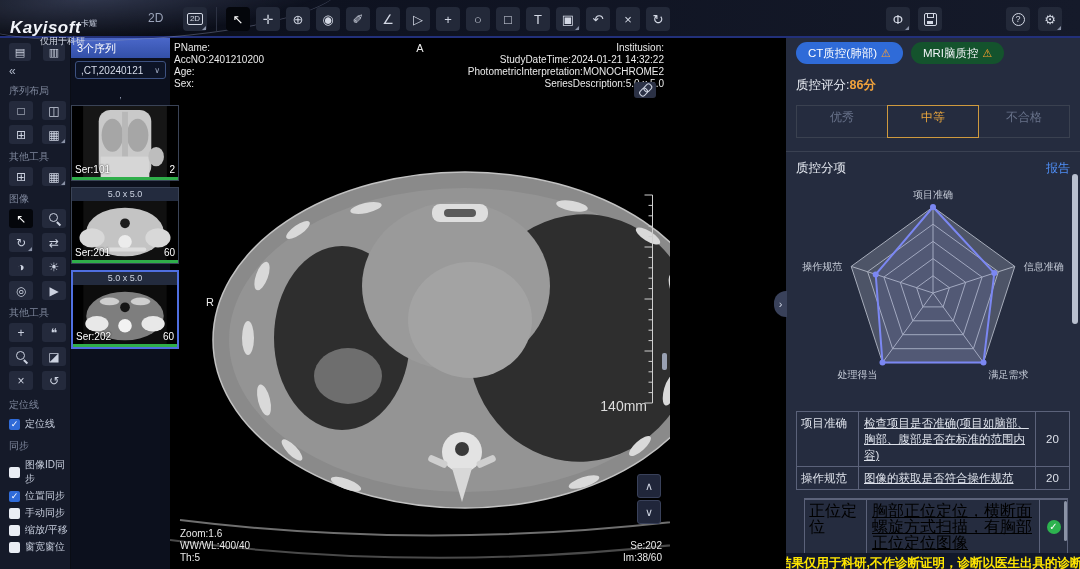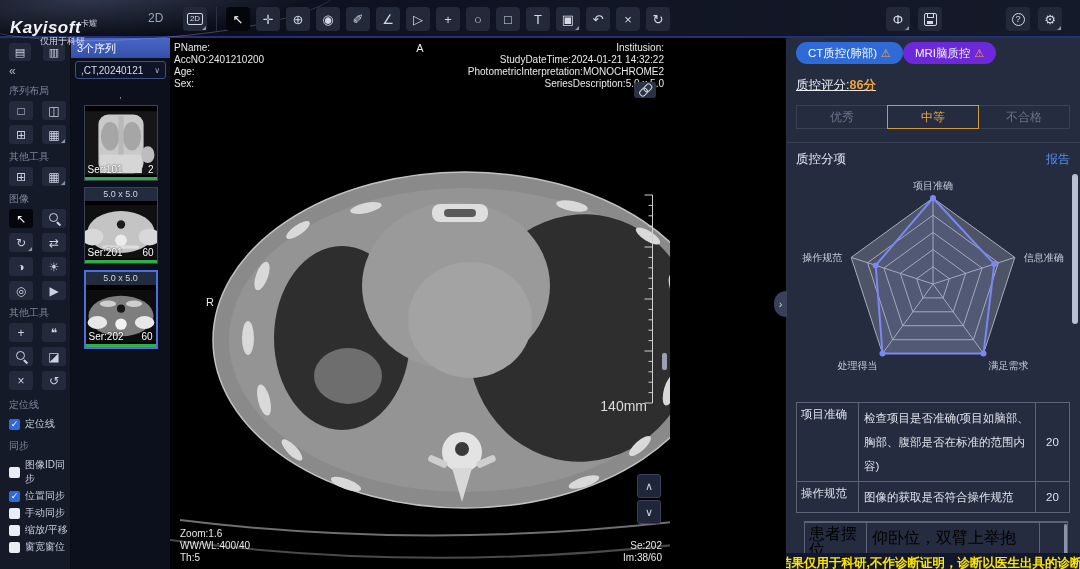--- a/index.html
+++ b/index.html
@@ -58,21 +58,21 @@
   .cb.checked{background:#2f6bd8;}
 
   
   .series-panel{position:absolute;left:70px;top:38px;width:100px;bottom:0;background:#0c101d;z-index:4;border-left:1px solid #0a0d15;}
   .sp-header{height:20px;background:linear-gradient(#4a67c9,#3350a8);color:#fff;font-size:11px;line-height:20px;padding-left:6px;}
   .sp-select{margin:3px 4px 0;height:18px;border:1px solid #3d5180;border-radius:3px;background:#0d1426;color:#d6dcea;
     font-size:10px;display:flex;align-items:center;justify-content:space-between;padding:0 5px;cursor:pointer;}
   .sp-select .chev{font-size:8px;color:#9fa9c0;}
   .sp-patient{text-align:center;color:#98a2b8;font-size:9px;margin-top:12px;line-height:8px;}
   .sp-group{background:#1a2133;color:#d6dce8;font-size:11px;text-align:center;padding:2px 0;margin-top:2px;line-height:13px;cursor:pointer;}
-  .thumb{width:74px;margin:6px auto 0;background:#000;border:1px solid #3a4356;position:relative;cursor:pointer;}
+  .thumb{width:108px;margin:6px auto 0;background:#000;border:1px solid #3a4356;position:relative;cursor:pointer;}
   .thumb.selected{border:2px solid #4f6fe0;}
   .thumb-cap{height:13px;background:#232b3e;color:#ccd3e2;font-size:9px;text-align:center;line-height:13px;}
   .thumb svg{display:block;width:100%;}
   .thumb-ser{position:absolute;left:3px;bottom:5px;color:#fff;font-size:10px;text-shadow:0 0 2px #000;}
   .thumb-count{position:absolute;right:3px;bottom:5px;color:#fff;font-size:10px;text-shadow:0 0 2px #000;}
   .thumb-bar{position:absolute;left:0;right:0;bottom:0;height:3px;background:#2fae4a;}
 
   
   .viewport{position:absolute;left:170px;top:38px;width:500px;bottom:0;background:#000;overflow:hidden;z-index:3;}
   .ct-canvas{position:absolute;inset:0;}
@@ -86,40 +86,40 @@
   .ruler{position:absolute;right:16px;top:155px;z-index:2;}
   .ruler-label{position:absolute;right:23px;top:360px;color:#ddd;font-size:14px;z-index:2;}
   .stack-btns{position:absolute;right:9px;top:436px;display:flex;flex-direction:column;gap:2px;z-index:2;}
   .sbtn{width:24px;height:24px;background:#20263a;border:1px solid #39415a;border-radius:3px;color:#cdd3e0;
     font-size:11px;display:flex;align-items:center;justify-content:center;cursor:pointer;}
   .vp-scroll{position:absolute;right:3px;top:315px;width:5px;height:17px;background:#99a1b3;border-radius:2px;z-index:2;cursor:pointer;}
 
   
   .right-panel{position:absolute;left:786px;top:38px;width:294px;bottom:0;background:#252c3f;z-index:4;}
   .rp-inner{height:100%;overflow:hidden;padding:4px 10px 0;position:relative;}
-  .pill-row{display:flex;gap:0;}
+  .pill-row{display:flex;gap:8px;}
   .pill{height:22px;border-radius:11px;padding:0 12px;font-size:11.5px;display:inline-flex;align-items:center;gap:4px;color:#fff;cursor:pointer;}
-  .pill.active{background:#2f6bd8;} .pill.inactive{background:#6d28d9;color:#f2f4f8;}
+  .pill.active{background:#2f6bd8;} .pill.inactive{background:#14532d;color:#f2f4f8;}
   .warn{color:#ffa02e;font-size:11px;}
-  .score-row{margin-top:13px;font-size:12.5px;color:#e9edf4;text-decoration:underline;}
+  .score-row{margin-top:13px;font-size:12.5px;color:#e9edf4;}
   .score-val{color:#f0a23c;font-weight:bold;}
   .grades{display:flex;margin-top:11px;}
-  .grade{flex:1;height:24px;line-height:22px;text-align:center;font-size:12px;border:1px solid #3a4150;color:#68728a;margin-left:-1px;cursor:pointer;}
+  .grade{flex:1;height:33px;line-height:22px;text-align:center;font-size:12px;border:1px solid #3a4150;color:#68728a;margin-left:-1px;cursor:pointer;}
   .grade:first-child{margin-left:0;}
   .grade.active{border-color:#cf9a3e;color:#eda83d;position:relative;z-index:1;}
   .rp-div{height:1px;background:#3a4152;margin:13px -10px 0;}
   .rp-sec{display:flex;justify-content:space-between;align-items:center;margin-top:8px;}
   .rp-sec-title{font-size:12.5px;color:#e5e9f0;}
   .rp-report{font-size:12px;color:#4f8ff7;cursor:pointer;}
   .radar-wrap{height:212px;display:flex;justify-content:center;margin-top:4px;}
   .qc-table{border:1px solid #5b627a;margin-top:18px;font-size:11.5px;color:#dde1ea;}
   .qc-row{display:grid;grid-template-columns:62px 1fr 34px;border-top:1px solid #5b627a;}
   .qc-row:first-child{border-top:none;}
   .qc-c1{padding:3px 4px;border-right:1px solid #5b627a;line-height:16px;}
-  .qc-c2{padding:3px 5px;line-height:24px;}
+  .qc-c2{padding:3px 5px;line-height:16px;text-decoration:underline;}
   .qc-c3{padding:3px 2px;border-left:1px solid #5b627a;display:flex;align-items:center;justify-content:center;}
   .qc-sub{border:1px solid #5b627a;margin:8px 2px 0 8px;position:relative;}
   .qc-sub .qc-row{grid-template-columns:62px 1fr 28px;}
   .pass-dot{width:14px;height:14px;border-radius:50%;background:#2db34f;color:#fff;font-size:10px;line-height:14px;text-align:center;}
   .penalty{color:#e84c4c;font-weight:bold;}
   .sub-scroll{position:absolute;right:0;top:2px;width:3px;height:40px;background:#8b93a6;border-radius:2px;}
   .rp-scroll{position:absolute;right:2px;top:136px;width:6px;height:150px;background:#b9c0cf;border-radius:3px;cursor:pointer;z-index:6;}
   .rp-collapse{position:absolute;left:-12px;top:253px;width:13px;height:26px;background:#39415a;border-radius:12px 0 0 12px;
     color:#cfd5e4;font-size:11px;display:flex;align-items:center;justify-content:center;cursor:pointer;z-index:6;}
   .marquee{position:absolute;left:0;right:0;bottom:0;height:16px;background:#12182a;overflow:hidden;white-space:nowrap;z-index:7;}
@@ -530,27 +530,20 @@
             <div class="qc-c3">20</div>
           </div>
           <div class="qc-row">
             <div class="qc-c1">操作规范</div>
             <div class="qc-c2">图像的获取是否符合操作规范</div>
             <div class="qc-c3">20</div>
           </div>
         </div>
       <div class="qc-sub" id="qc-sub">
         <div class="sub-scroll"></div>
-      <div class="qc-row">
-            <div class="qc-c1">患者摆位</div>
-            <div class="qc-c2">仰卧位，双臂上举抱头，患者体位摆放合适，无明显偏斜</div>
-            <div class="qc-c3">
-              <span class="penalty">-5</span>
-            </div>
-          </div>
           <div class="qc-row">
             <div class="qc-c1">正位定位</div>
             <div class="qc-c2">胸部正位定位，横断面螺旋方式扫描，有胸部正位定位图像</div>
             <div class="qc-c3">
               <span class="pass-dot">✓</span>
             </div>
           </div>
         </div>
     </div>
     <div class="rp-scroll"></div>

